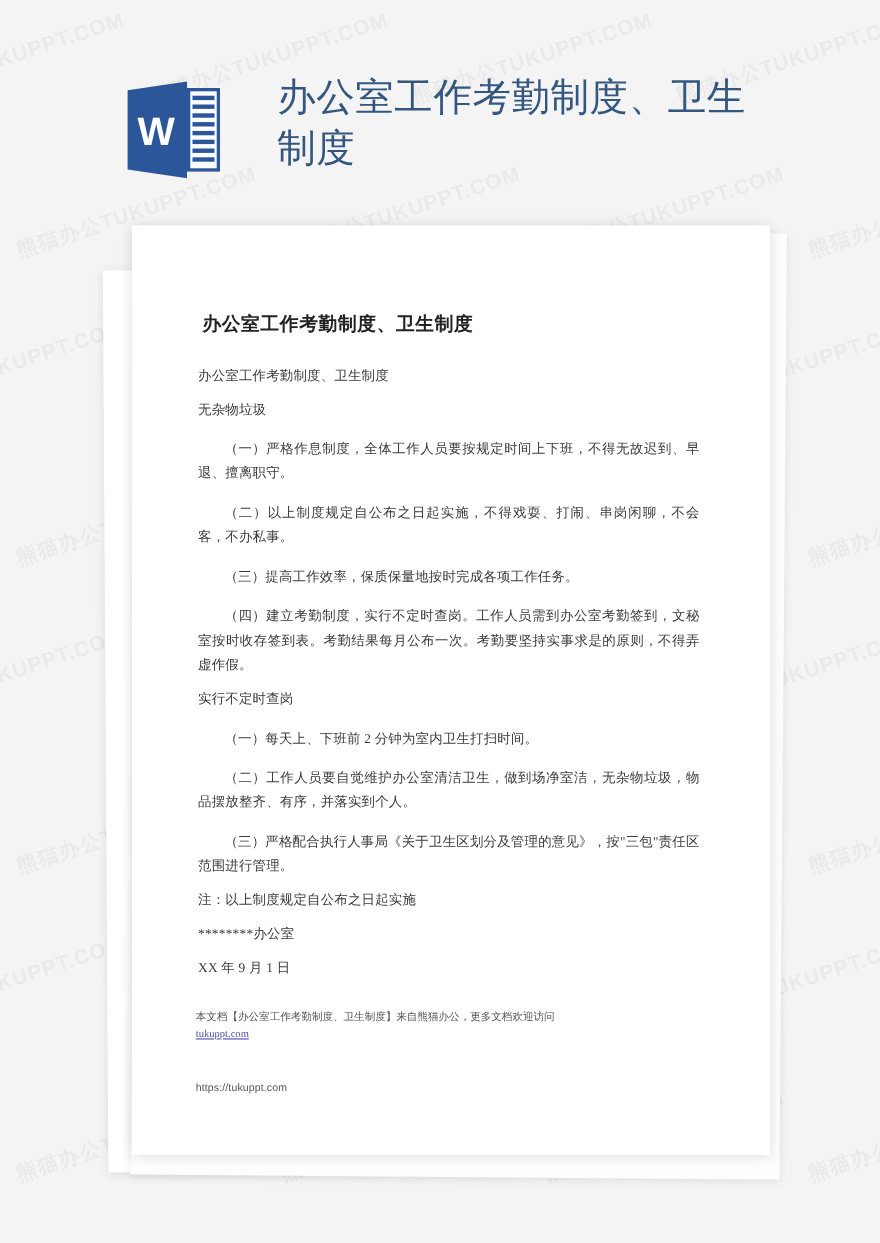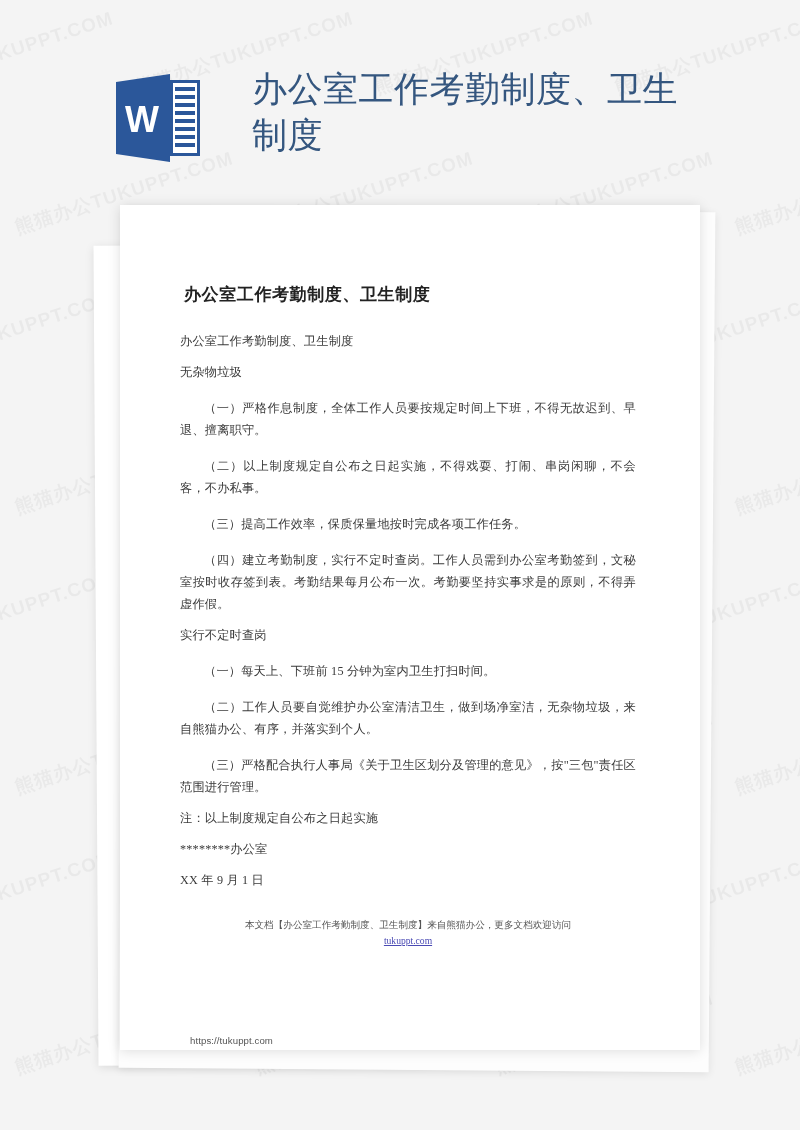--- a/index.html
+++ b/index.html
@@ -143,37 +143,35 @@
   
   .doc-note {
     position: absolute;
     left: 58px;
     top: 712px;
     width: 460px;
     font-family: "Liberation Serif", "DejaVu Serif", serif;
     font-size: 9.6px;
     line-height: 15px;
     color: #545454;
-    text-align: center;
   }
   .doc-note .note-link {
     color: #4a4ab4;
     text-decoration: underline;
     display: inline-block;
     margin-top: 1px;
   }
   .doc-url {
     position: absolute;
     left: 58px;
-    top: 830px;
+    top: 779px;
     font-family: "Liberation Sans", "DejaVu Sans", sans-serif;
     font-size: 9.6px;
     color: #555555;
     letter-spacing: 0.1px;
-    margin-left: 12px;
   }
 </style>
 </head>
 <body>
 
 <div class="watermark-layer" id="wm-layer">
     <div class="wm" style="left: -110px; top: 40px;">熊猫办公TUKUPPT.COM</div>
     <div class="wm" style="left: 130px; top: 40px;">熊猫办公TUKUPPT.COM</div>
     <div class="wm" style="left: 370px; top: 40px;">熊猫办公TUKUPPT.COM</div>
     <div class="wm" style="left: 610px; top: 40px;">熊猫办公TUKUPPT.COM</div>
@@ -248,22 +246,22 @@
       <div class="doc-title">办公室工作考勤制度、卫生制度</div>
 
       <div class="doc-paras" id="para-host">
           <p class="para">办公室工作考勤制度、卫生制度</p>
           <p class="para">无杂物垃圾</p>
           <p class="para indent">（一）严格作息制度，全体工作人员要按规定时间上下班，不得无故迟到、早退、擅离职守。</p>
           <p class="para indent">（二）以上制度规定自公布之日起实施，不得戏耍、打闹、串岗闲聊，不会客，不办私事。</p>
           <p class="para indent">（三）提高工作效率，保质保量地按时完成各项工作任务。</p>
           <p class="para indent">（四）建立考勤制度，实行不定时查岗。工作人员需到办公室考勤签到，文秘室按时收存签到表。考勤结果每月公布一次。考勤要坚持实事求是的原则，不得弄虚作假。</p>
           <p class="para">实行不定时查岗</p>
-          <p class="para indent">（一）每天上、下班前 15 分钟为室内卫生打扫时间。</p>
-          <p class="para indent">（二）工作人员要自觉维护办公室清洁卫生，做到场净室洁，无杂物垃圾，来自熊猫办公、有序，并落实到个人。</p>
+          <p class="para indent">（一）每天上、下班前 2 分钟为室内卫生打扫时间。</p>
+          <p class="para indent">（二）工作人员要自觉维护办公室清洁卫生，做到场净室洁，无杂物垃圾，物品摆放整齐、有序，并落实到个人。</p>
           <p class="para indent">（三）严格配合执行人事局《关于卫生区划分及管理的意见》，按"三包"责任区范围进行管理。</p>
           <p class="para">注：以上制度规定自公布之日起实施</p>
           <p class="para">********办公室</p>
           <p class="para">XX 年 9 月 1 日</p>
         </div>
 
       <div class="doc-note">
         <span>本文档【办公室工作考勤制度、卫生制度】来自熊猫办公，更多文档欢迎访问</span><br>
         <span class="note-link">tukuppt.com</span>
       </div>

